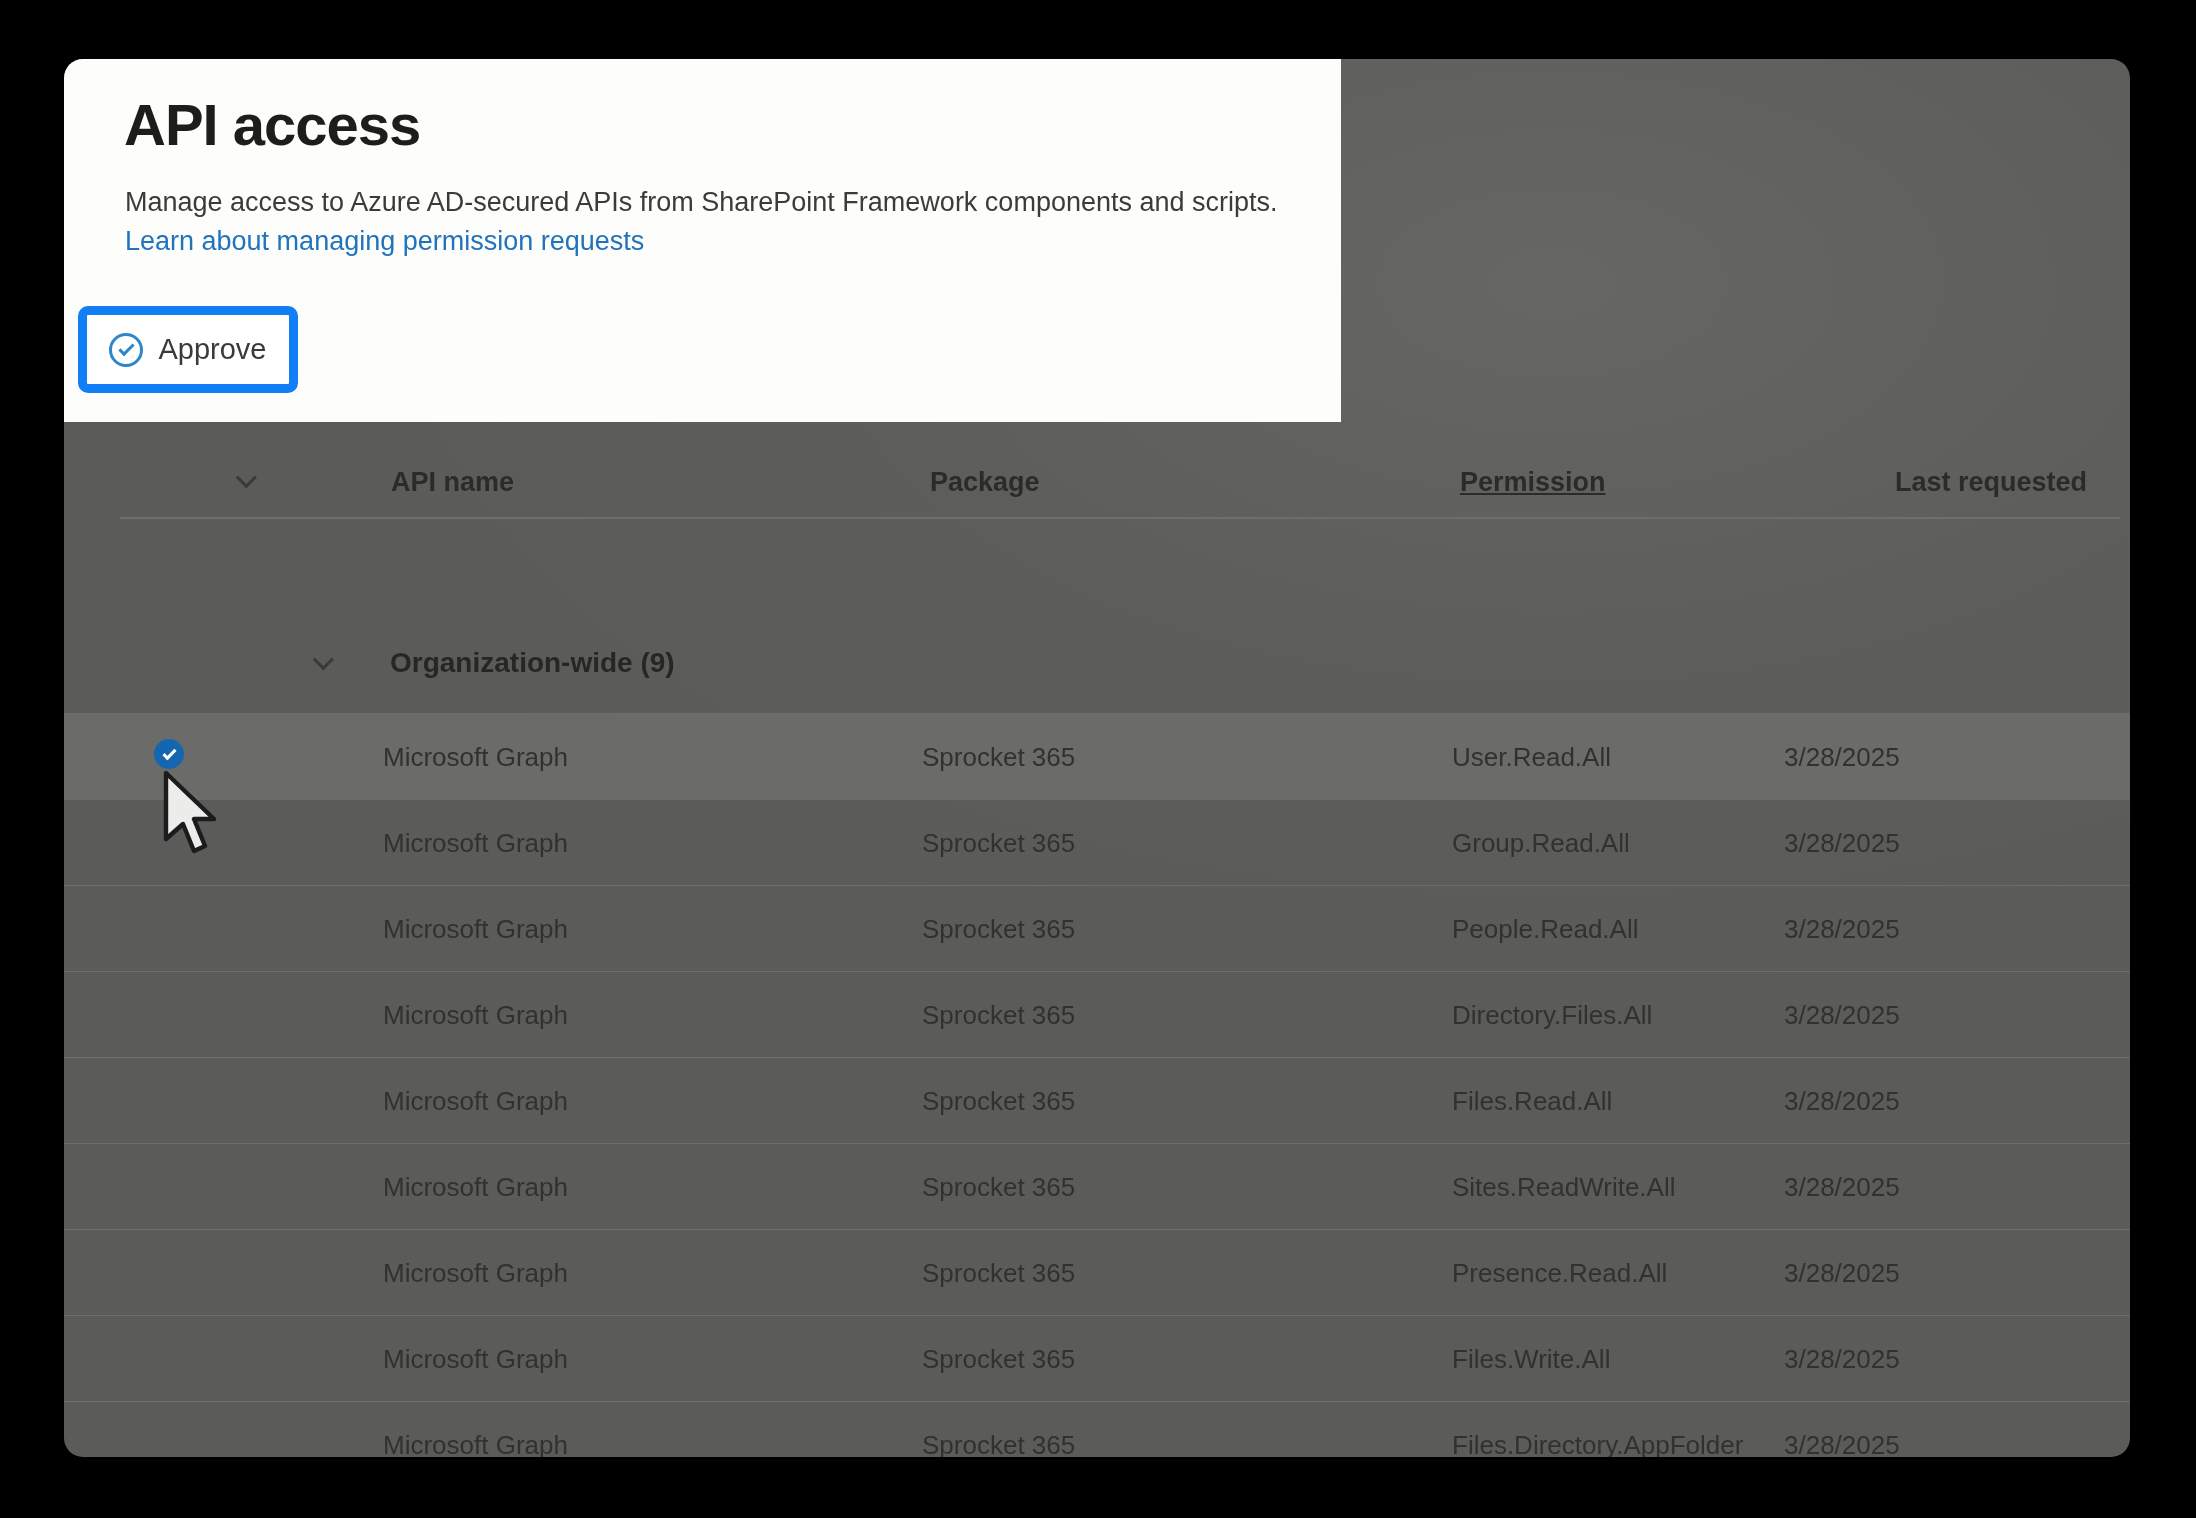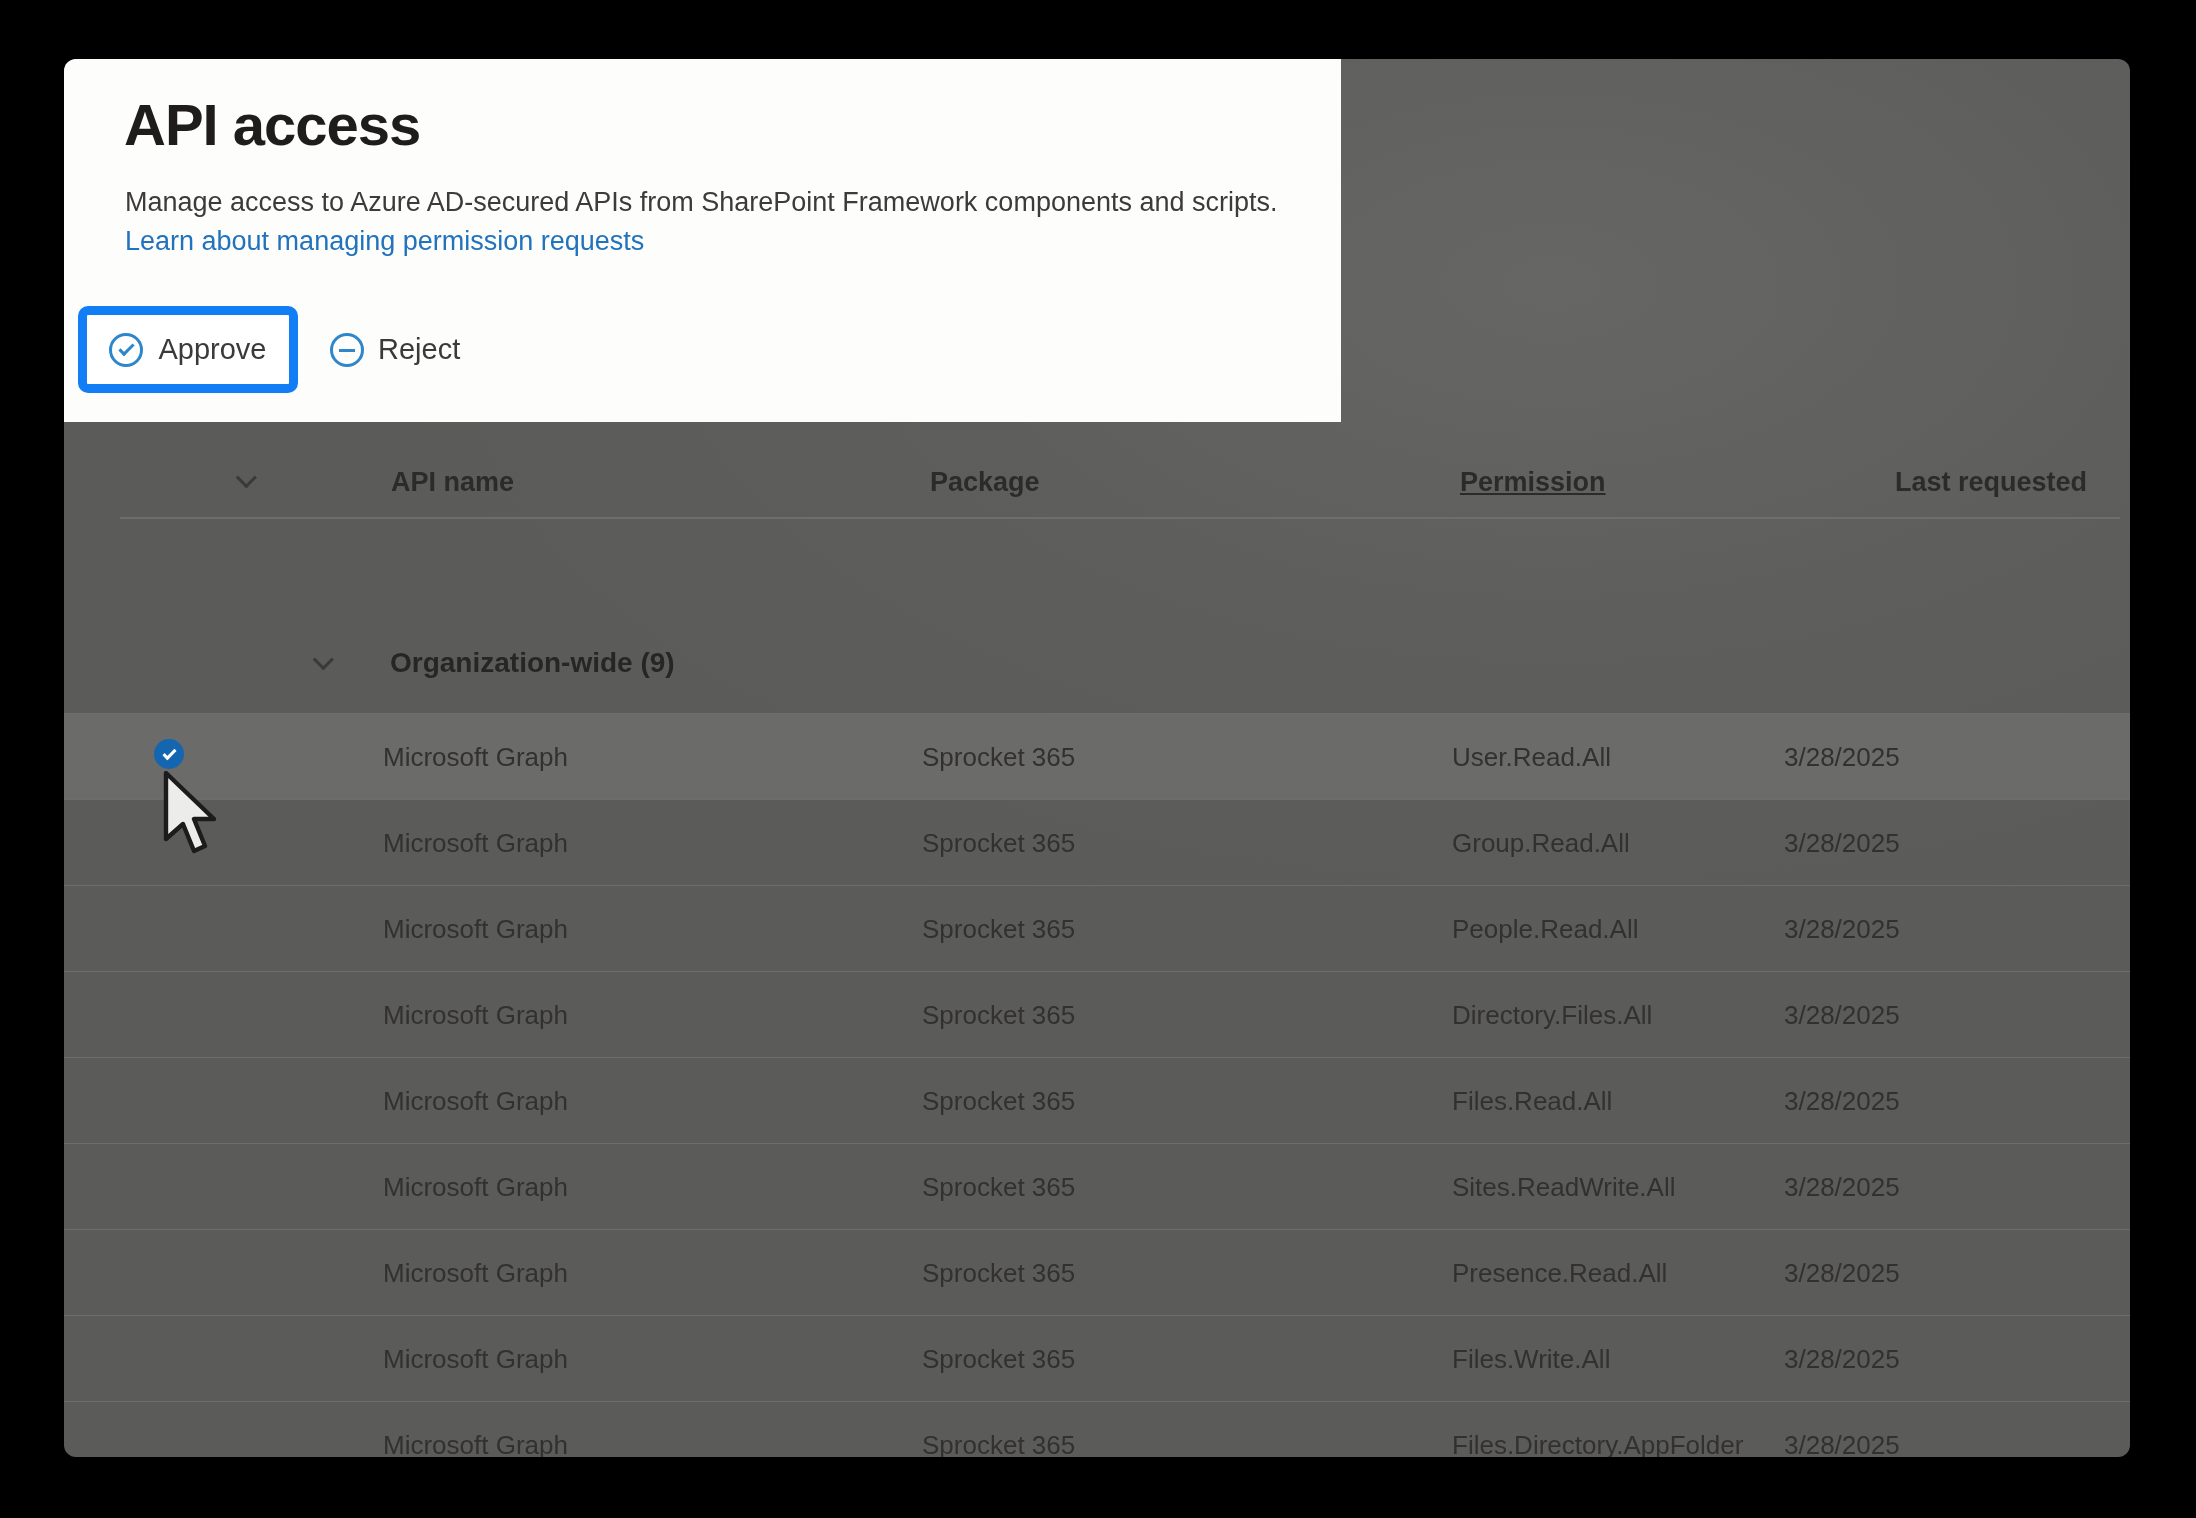--- a/index.html
+++ b/index.html
@@ -2,21 +2,21 @@
 <html><head>
 <meta charset="utf-8">
 <style>
   * { margin:0; padding:0; box-sizing:border-box; }
   html,body { width:2196px; height:1518px; background:#000; overflow:hidden;
     font-family:"Liberation Sans","DejaVu Sans",sans-serif; }
   .stage { position:relative; width:2196px; height:1518px; background:#000; }
 
   
   .screen { position:absolute; left:64px; top:59px; width:2066px; height:1398px;
-    border-radius:12px; overflow:hidden;
+    border-radius:19px; overflow:hidden;
     background:radial-gradient(ellipse 1300px 700px at 72% 16%, #666664 0%, #5d5d5b 55%, #5b5b59 100%); }
 
   
   .panel { position:absolute; left:0; top:0; width:1277px; height:363px;
     background:#fdfdfb; }
   .panel h1 { position:absolute; left:60px; top:32px; font-size:58px; font-weight:bold;
     color:#1e1d1c; letter-spacing:-1px; }
   .panel .desc { position:absolute; left:61px; top:128px; font-size:27px; color:#3c3b39; }
   .panel .link { position:absolute; left:61px; top:167px; font-size:27px; color:#2173bd;
     text-decoration:none; cursor:pointer; }
@@ -89,26 +89,20 @@
       <h1>API access</h1>
       <div class="desc">Manage access to Azure AD-secured APIs from SharePoint Framework components and scripts.</div>
       <a class="link">Learn about managing permission requests</a>
 
       <div class="approve-wrap">
         <span class="ring-icon">
             <span class="check"></span>
           </span>
         <span class="btn-label">Approve</span>
       </div>
-      <button class="reject-btn">
-        <span class="ring-icon">
-            <span class="minus"></span>
-          </span>
-        <span class="btn-label">Reject</span>
-      </button>
     </div>
 
     <div class="thead">
       <span class="chev-cell"><span class="chev"></span></span>
       <span class="th c-api">API name</span>
       <span class="th c-pkg">Package</span>
       <span class="th c-perm">Permission</span>
       <span class="th c-date">Last requested</span>
     </div>
     <div class="head-sep"></div>

